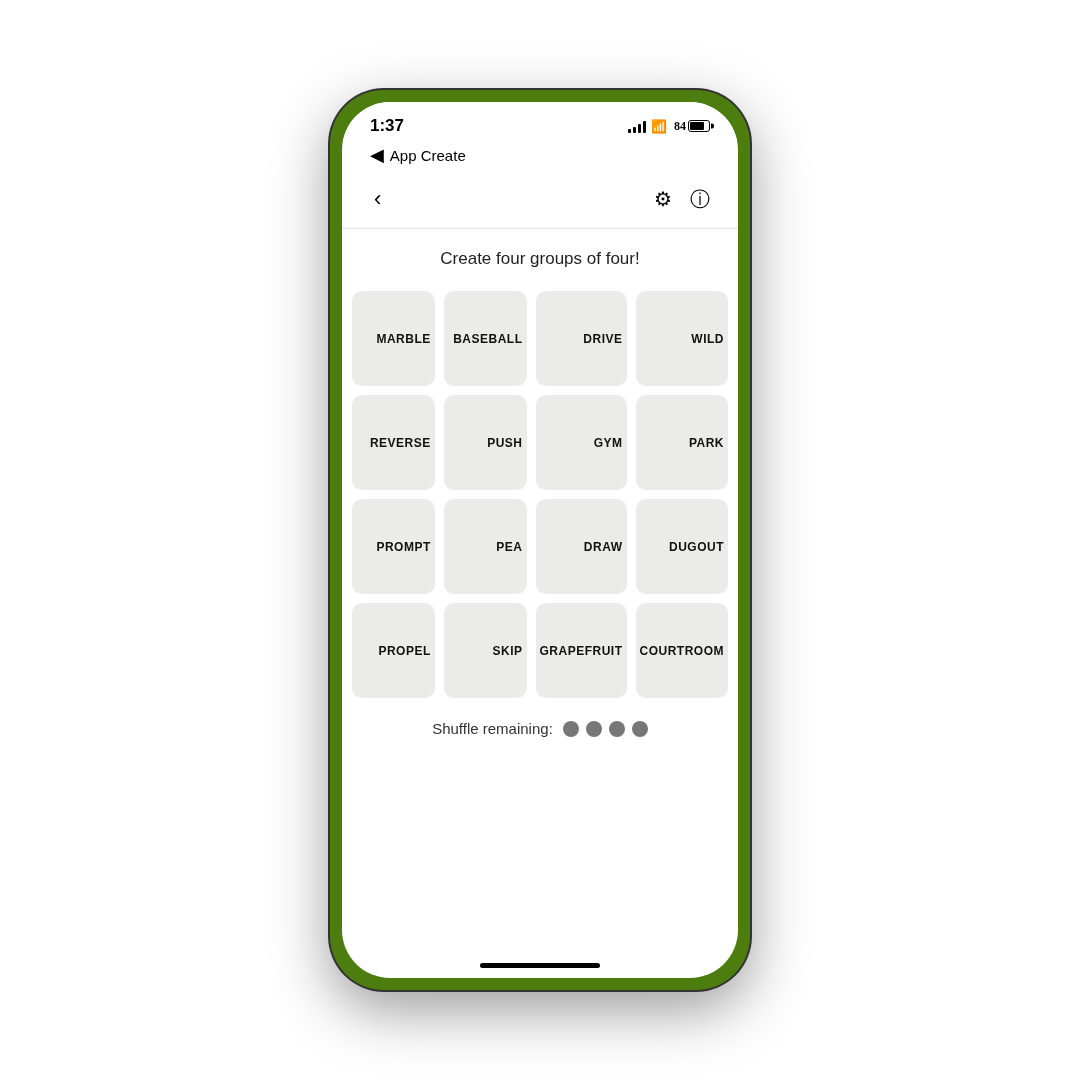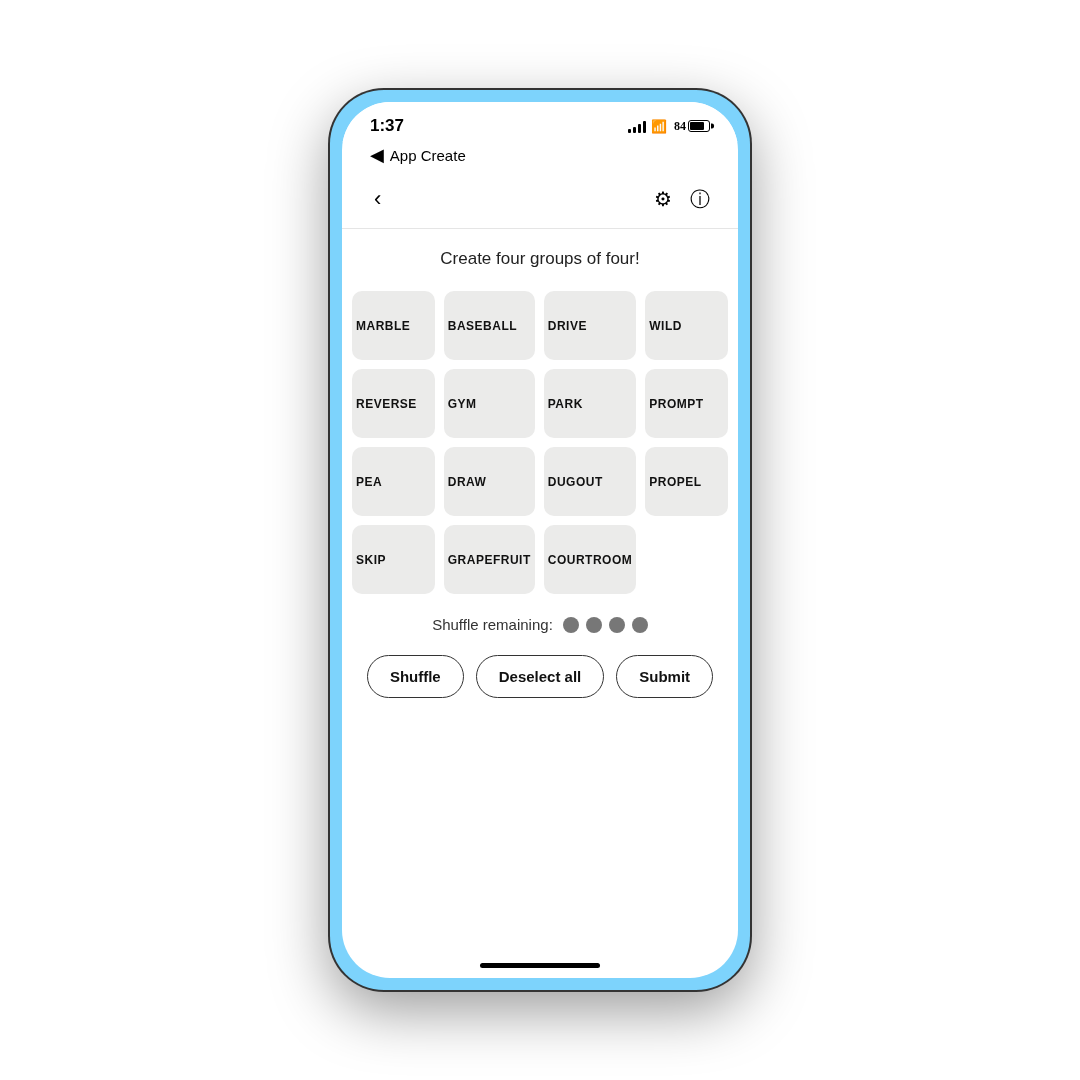--- a/index.html
+++ b/index.html
@@ -9,21 +9,21 @@
       display: flex;
       justify-content: center;
       align-items: center;
       min-height: 100vh;
       font-family: -apple-system, BlinkMacSystemFont, 'Helvetica Neue', Arial, sans-serif;
     }
 
     .phone-outer {
       width: 420px;
       height: 900px;
-      background: #7dd3fc;
+      background: #4d7c0f;
       border-radius: 54px;
       display: flex;
       justify-content: center;
       align-items: center;
       box-shadow: 0 0 0 2px #333, 0 20px 60px rgba(0,0,0,0.4);
       position: relative;
     }
 
     .phone-inner {
       width: 396px;
@@ -195,23 +195,23 @@
       grid-template-columns: repeat(4, 1fr);
       gap: 9px;
       width: 100%;
       max-width: 380px;
     }
 
     .word-tile {
       background: #ebebea;
       border-radius: 10px;
       display: flex;
-      justify-content: flex-start;
-      align-items: center;
-      height: 69px;
+      justify-content: flex-end;
+      align-items: center;
+      height: 95px;
       cursor: pointer;
       border: none;
       transition: background 0.15s;
     }
 
     .word-label {
       font-size: 12px;
       font-weight: 800;
       color: #111;
       text-align: center;
@@ -329,20 +329,23 @@
           <button class="word-tile">
             <span class="word-label">DRIVE</span>
           </button>
           <button class="word-tile">
             <span class="word-label">WILD</span>
           </button>
           <button class="word-tile">
             <span class="word-label">REVERSE</span>
           </button>
           <button class="word-tile">
+            <span class="word-label">PUSH</span>
+          </button>
+          <button class="word-tile">
             <span class="word-label">GYM</span>
           </button>
           <button class="word-tile">
             <span class="word-label">PARK</span>
           </button>
           <button class="word-tile">
             <span class="word-label">PROMPT</span>
           </button>
           <button class="word-tile">
             <span class="word-label">PEA</span>
@@ -370,24 +373,19 @@
       <div class="mistakes-row">
         <span class="mistakes-text">Shuffle remaining:</span>
         <div class="mistake-dots" id="mistake-dots">
         <div class="mistake-dot"></div>
             <div class="mistake-dot"></div>
             <div class="mistake-dot"></div>
             <div class="mistake-dot"></div>
           </div>
       </div>
 
-      <div class="bottom-buttons">
-        <button class="btn-pill">Shuffle</button>
-        <button class="btn-pill">Deselect all</button>
-        <button class="btn-pill">Submit</button>
-      </div>
 
     </div>
 
     <div class="home-indicator"></div>
 
   </div>
 </div>
 
 </body></html>

